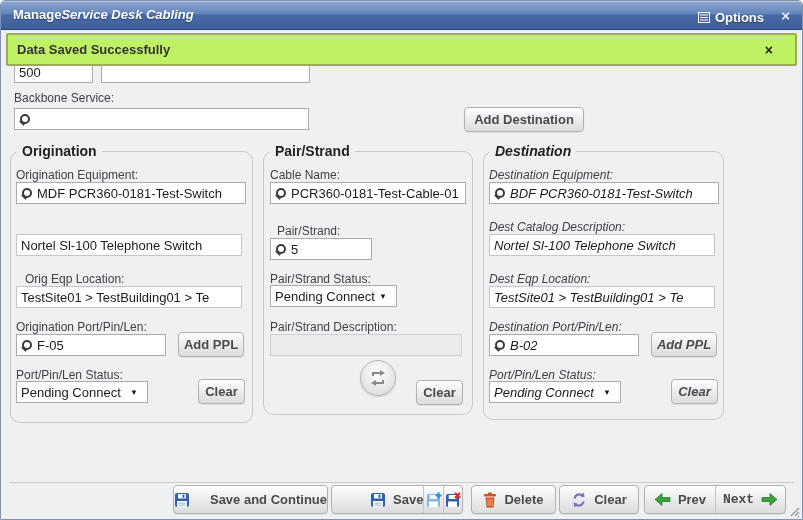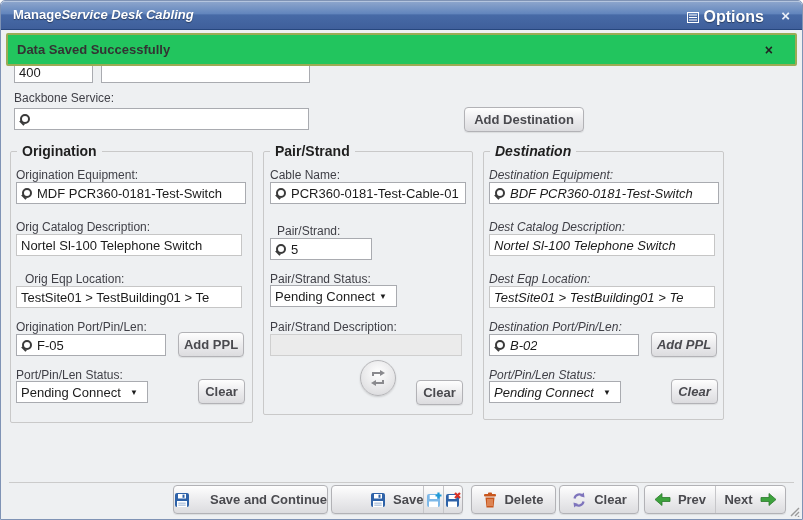--- a/index.html
+++ b/index.html
@@ -9,27 +9,27 @@
 
   
   #titlebar { position:absolute; top:0; left:0; right:0; height:29px;
               background:linear-gradient(#8fa7cd, #6386bd 45%, #476aa6 50%, #3f5f9b);
               border-bottom:1px solid #27477e; border-radius:4px 4px 0 0;
               box-shadow:inset 0 1px 0 rgba(255,255,255,.35); color:#fff; }
   #titlebar .title { position:absolute; left:12px; top:0; line-height:28px; font-size:13px; font-weight:bold;
                      text-shadow:0 1px 1px rgba(0,0,0,.4); }
   #titlebar .title .em { font-style:italic; }
   #opts { position:absolute; right:38px; top:0; height:32px; display:flex; align-items:center; gap:5px;
-          color:#fff; font-size:16px; font-weight:bold; cursor:pointer; text-shadow:0 1px 1px rgba(0,0,0,.4); }
+          color:#fff; font-size:13px; font-weight:bold; cursor:pointer; text-shadow:0 1px 1px rgba(0,0,0,.4); }
   #win-close { position:absolute; right:12px; top:0; height:28px; display:flex; align-items:center;
                color:#e9eef7; font-size:15px; font-weight:bold; cursor:pointer; }
 
   
   #alert { position:absolute; left:5px; top:32px; right:5px; height:33px; z-index:20;
-           background:#22c55e; border:2px solid #9cab55; border-radius:2px;
+           background:#bef264; border:2px solid #9cab55; border-radius:2px;
            display:flex; align-items:center; }
   #alert .msg { margin-left:9px; font-size:13px; font-weight:bold; color:#333; }
   #alert .x { position:absolute; right:22px; font-size:14px; font-weight:bold; color:#222; cursor:pointer; }
 
   
   .lbl { position:absolute; font-size:12px; color:#3f3f46; white-space:nowrap; }
   .ibox { position:absolute; height:22px; background:#fff; border:1px solid #a9abb0;
           display:flex; align-items:center; padding:0 4px; gap:5px; font-size:13px; color:#1b1b1b;
           overflow:hidden; white-space:nowrap; }
   .ro   { border-color:#c6c6c6; }
@@ -43,21 +43,21 @@
                  border:2px solid #3a3a3a; border-radius:50%; }
   .mag::after  { content:""; position:absolute; left:0px; bottom:1px; width:6px; height:2px;
                  background:#3a3a3a; transform:rotate(45deg); }
 
   .btn { position:absolute; height:25px; border:1px solid #b2b2b6; border-radius:4px;
          background:linear-gradient(#fefefe, #ececee 50%, #dcdcdf);
          font-size:13px; font-weight:bold; color:#4a4a4f; display:flex; align-items:center;
          justify-content:center; cursor:pointer; box-shadow:0 1px 1px rgba(0,0,0,.08); }
 
   
-  .fs { position:absolute; border:1px solid #c9c9c9; border-radius:2px; }
+  .fs { position:absolute; border:1px solid #c9c9c9; border-radius:10px; }
   .fs .legend { position:absolute; top:-9px; left:6px; background:#eef0f2; padding:0 5px;
                 font-size:14px; font-weight:bold; color:#1f1f1f; }
   #fs-orig { left:9px;  top:150px; width:243px; height:272px; }
   #fs-pair { left:262px; top:150px; width:210px; height:264px; }
   #fs-dest { left:482px; top:150px; width:241px; height:269px;font-style:italic; }
 
   
   #swap-btn { position:absolute; left:96px; top:208px; width:36px; height:36px; border-radius:50%;
               border:1px solid #b5b5b8; background:radial-gradient(circle at 50% 35%, #ffffff, #e2e2e4 70%, #d2d2d5);
               display:flex; align-items:center; justify-content:center; cursor:pointer;
@@ -95,21 +95,21 @@
         <line x1="2" y1="8" x2="10" y2="8" stroke="#fff" stroke-width="1.2"></line>
       </svg>
       <span>Options</span>
     </div>
     <div id="win-close">
         <span>×</span>
       </div>
   </div>
 
   <div class="ibox" style="left:13px; top:60px; width:79px;">
-    <span class="val">400</span>
+    <span class="val">500</span>
   </div>
   <div class="ibox" style="left:100px; top:60px; width:209px;">
     <span class="val"></span>
   </div>
 
   <div id="alert">
     <span class="msg">Data Saved Successfully</span>
     <span class="x">×</span>
   </div>
 
@@ -122,21 +122,20 @@
     <span>Add Destination</span>
   </div>
 
   <div id="fs-orig" class="fs">
     <span class="legend">Origination</span>
     <div class="lbl" style="left:5px; top:16px;">Origination Equipment:</div>
     <div class="ibox" style="left:5px; top:30px; width:230px;">
       <span class="mag"></span>
       <span class="val">MDF PCR360-0181-Test-Switch</span>
     </div>
-    <div class="lbl" style="left:5px; top:68px;">Orig Catalog Description:</div>
     <div class="ibox ro" style="left:5px; top:82px; width:226px;">
       <span class="val">Nortel Sl-100 Telephone Switch</span>
     </div>
     <div class="lbl" style="left:14px; top:120px;">Orig Eqp Location:</div>
     <div class="ibox ro" style="left:5px; top:134px; width:226px;">
       <span class="val">TestSite01 &gt; TestBuilding01 &gt; Te</span>
     </div>
     <div class="lbl" style="left:5px; top:168px;">Origination Port/Pin/Len:</div>
     <div class="ibox" style="left:5px; top:182px; width:150px;">
       <span class="mag"></span>
@@ -289,21 +288,21 @@
     <span>Clear</span>
   </div>
 
   <div class="tgroup" style="left:643px; width:142px;">
     <div class="seg" style="width:71px;">
       <svg width="17" height="13" viewBox="0 0 17 13">
         <path d="M8 0.5 L1 6.5 L8 12.5 L8 8.5 L16 8.5 L16 4.5 L8 4.5 Z" fill="#3da23d" stroke="#2c7a2c" stroke-width="0.8"></path>
       </svg>
       <span>Prev</span>
     </div>
-    <div class="seg" style="width:71px;">
+    <div class="seg" style="width:71px;font-family:Liberation Mono, monospace;">
       <span>Next</span>
       <svg width="17" height="13" viewBox="0 0 17 13">
         <path d="M9 0.5 L16 6.5 L9 12.5 L9 8.5 L1 8.5 L1 4.5 L9 4.5 Z" fill="#3da23d" stroke="#2c7a2c" stroke-width="0.8"></path>
       </svg>
     </div>
   </div>
 
   <svg id="grip" width="13" height="13" viewBox="0 0 13 13">
     <path d="M12 4 L4 12 M12 8 L8 12 M12 12 L11 13" stroke="#9a9a9a" stroke-width="1.4" fill="none"></path>
   </svg>

